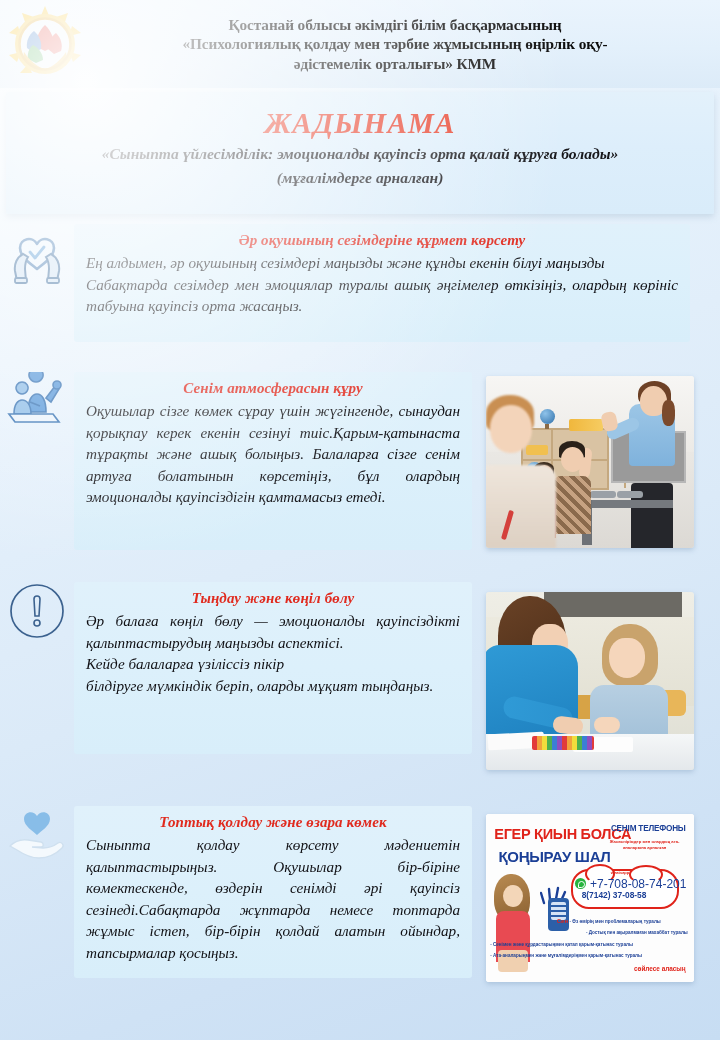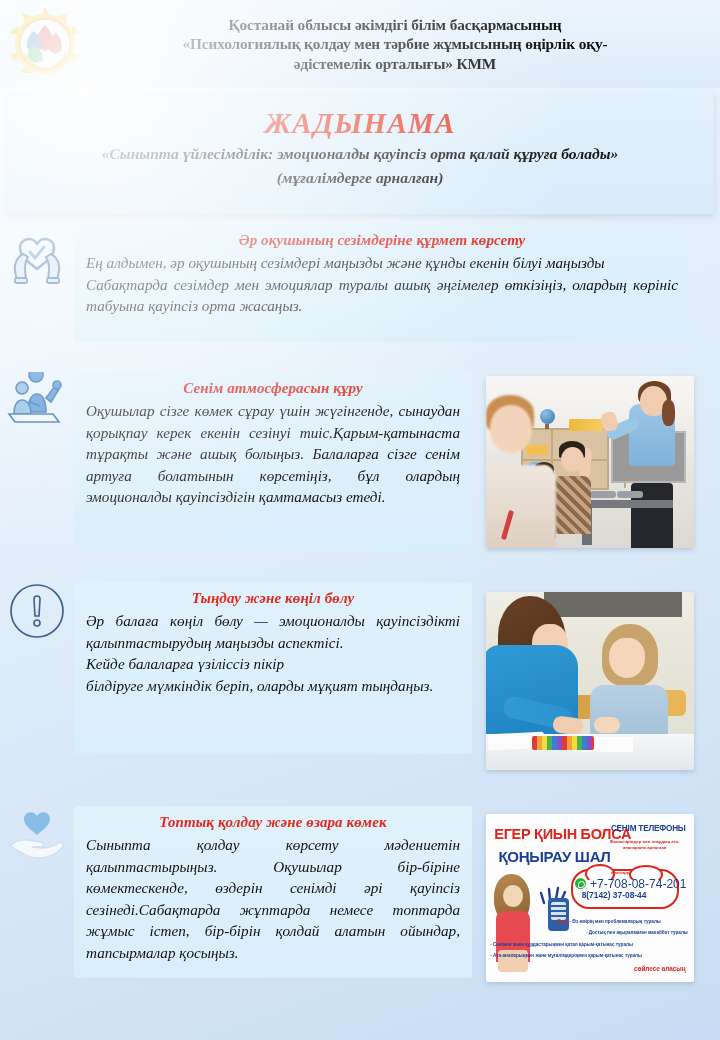--- a/index.html
+++ b/index.html
@@ -405,21 +405,21 @@
             <path d="M10 15 L9 4"></path>
             <path d="M16 14 L18 3"></path>
             <path d="M21 16 L25 7"></path>
         </g>
       </svg>
       <div class="phone"></div>
       <div class="cloud"></div>
       <div class="watag">whatsapp</div>
       <div class="wa"></div>
       <div class="ph1">+7-708-08-74-201</div>
-      <div class="ph2">8(7142) 37-08-44</div>
+      <div class="ph2">8(7142) 37-08-58</div>
       <div class="b1"><span style="color:#e0231a;font-size:6px;">Сен</span> <span>- Өз өмірің мен проблемаларың туралы</span></div>
       <div class="b2">- Достық пен ақыралмаған махаббат туралы</div>
       <div class="b3">- Сенімен және құрдастарыңмен қатал қарым-қатынас туралы</div>
       <div class="b4">- Ата-аналарыңмен және мұғалімдеріңмен қарым-қатынас туралы</div>
       <div class="b5">сөйлесе аласың</div>
     </div>
   </div>
 
 </div>
 

